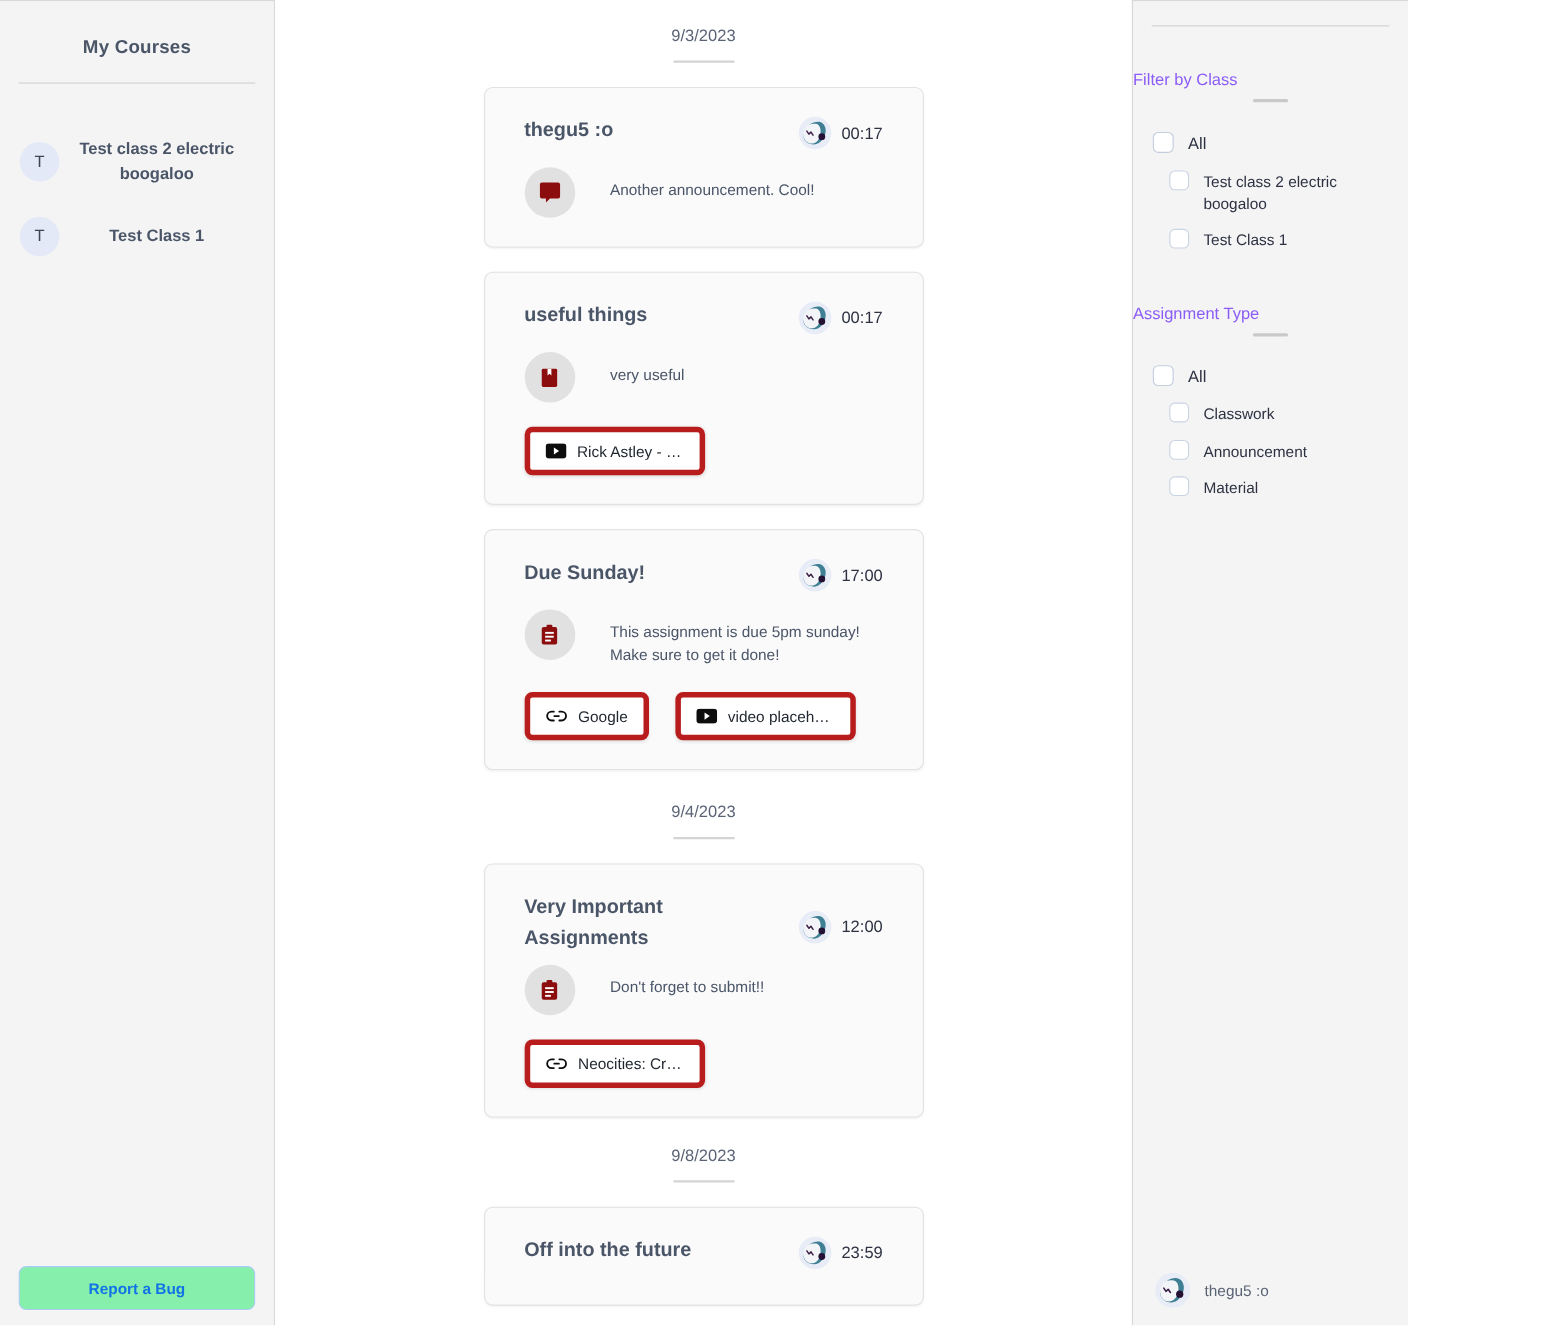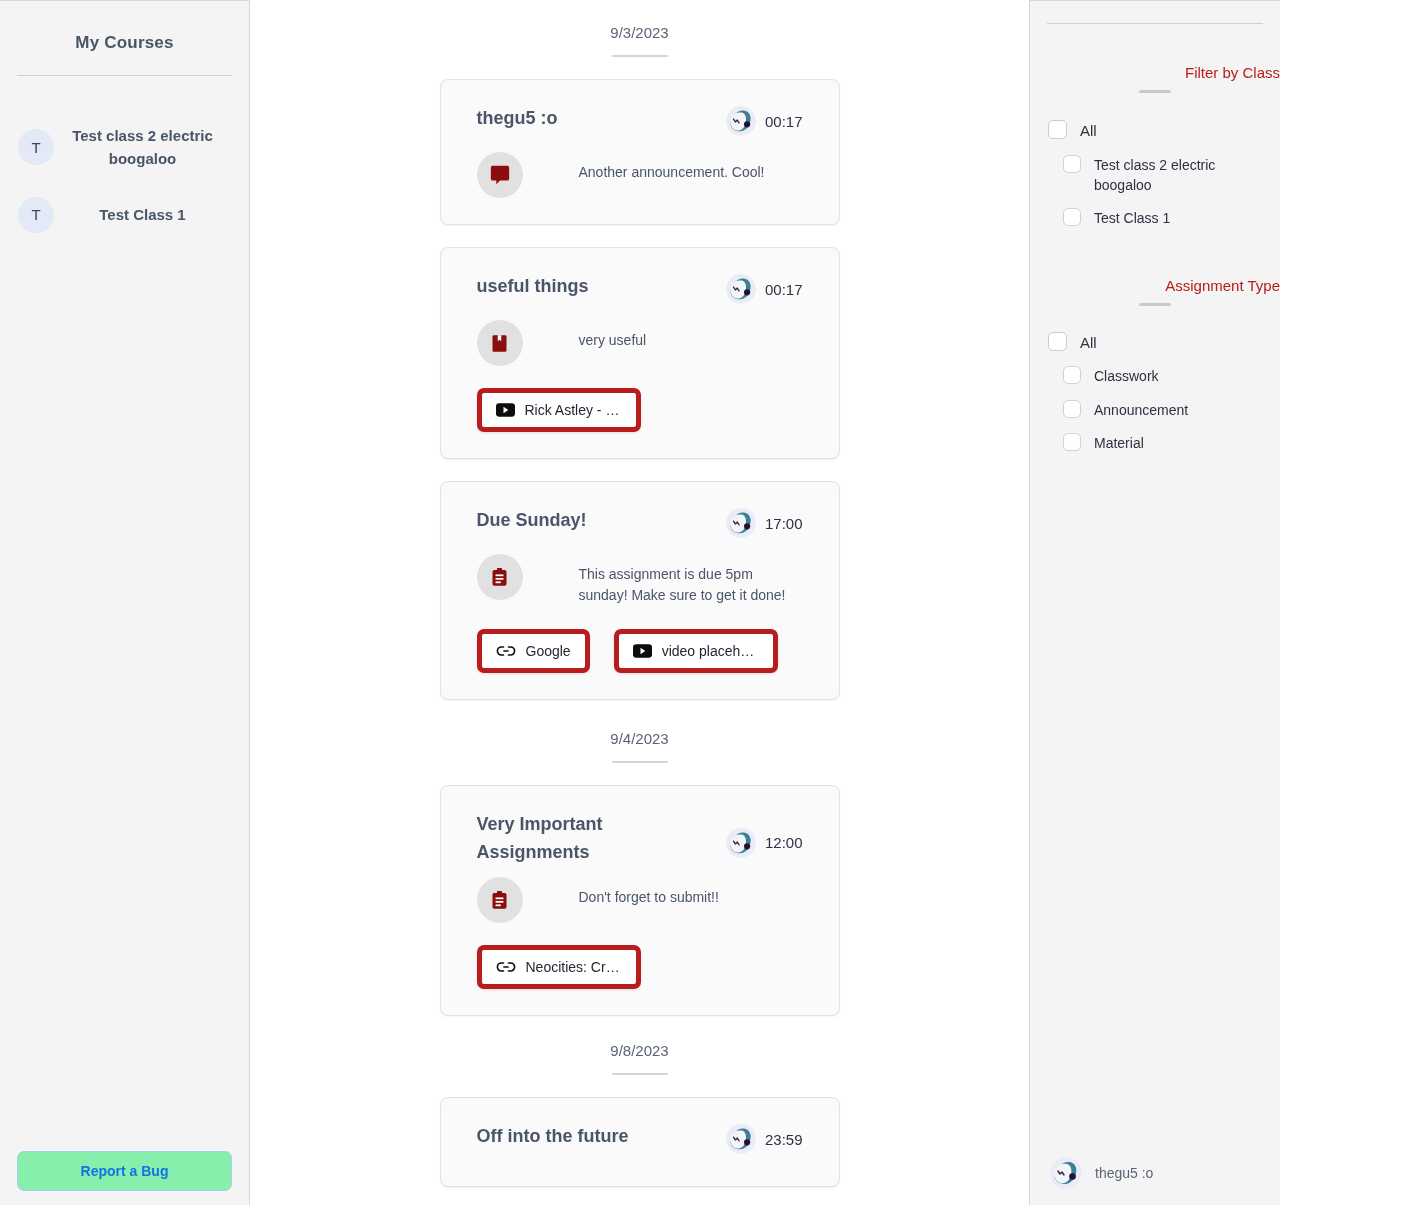--- a/index.html
+++ b/index.html
@@ -156,21 +156,20 @@
     display: block;
   }
   .card-time {
     font-size: 15px;
     color: #2d3142;
   }
   .card-body {
     display: flex;
     align-items: flex-start;
     margin-top: 10px;
-    gap: 24px;
   }
   .type-badge {
     width: 46px; height: 46px;
     flex: 0 0 46px;
     border-radius: 50%;
     background: #e1e1e1;
     display: flex;
     align-items: center;
     justify-content: center;
   }
@@ -211,23 +210,23 @@
   .right-sidebar {
     width: 251px;
     flex: 0 0 251px;
     background: #f4f4f4;
     border-left: 1px solid #d8d8d8;
     border-top: 1px solid #d8d8d8;
     position: relative;
   }
   .filter-group { margin-top: 40px; }
   .filter-heading {
-    text-align: right;
+    text-align: left;
     font-size: 15px;
-    color: #b91c1c;
+    color: #8b5cf6;
   }
   .filter-rule {
     width: 32px; height: 3px;
     background: #c9c9c9;
     margin: 9px auto 0 auto;
     border-radius: 2px;
   }
   .check-row {
     display: flex;
     align-items: flex-start;

